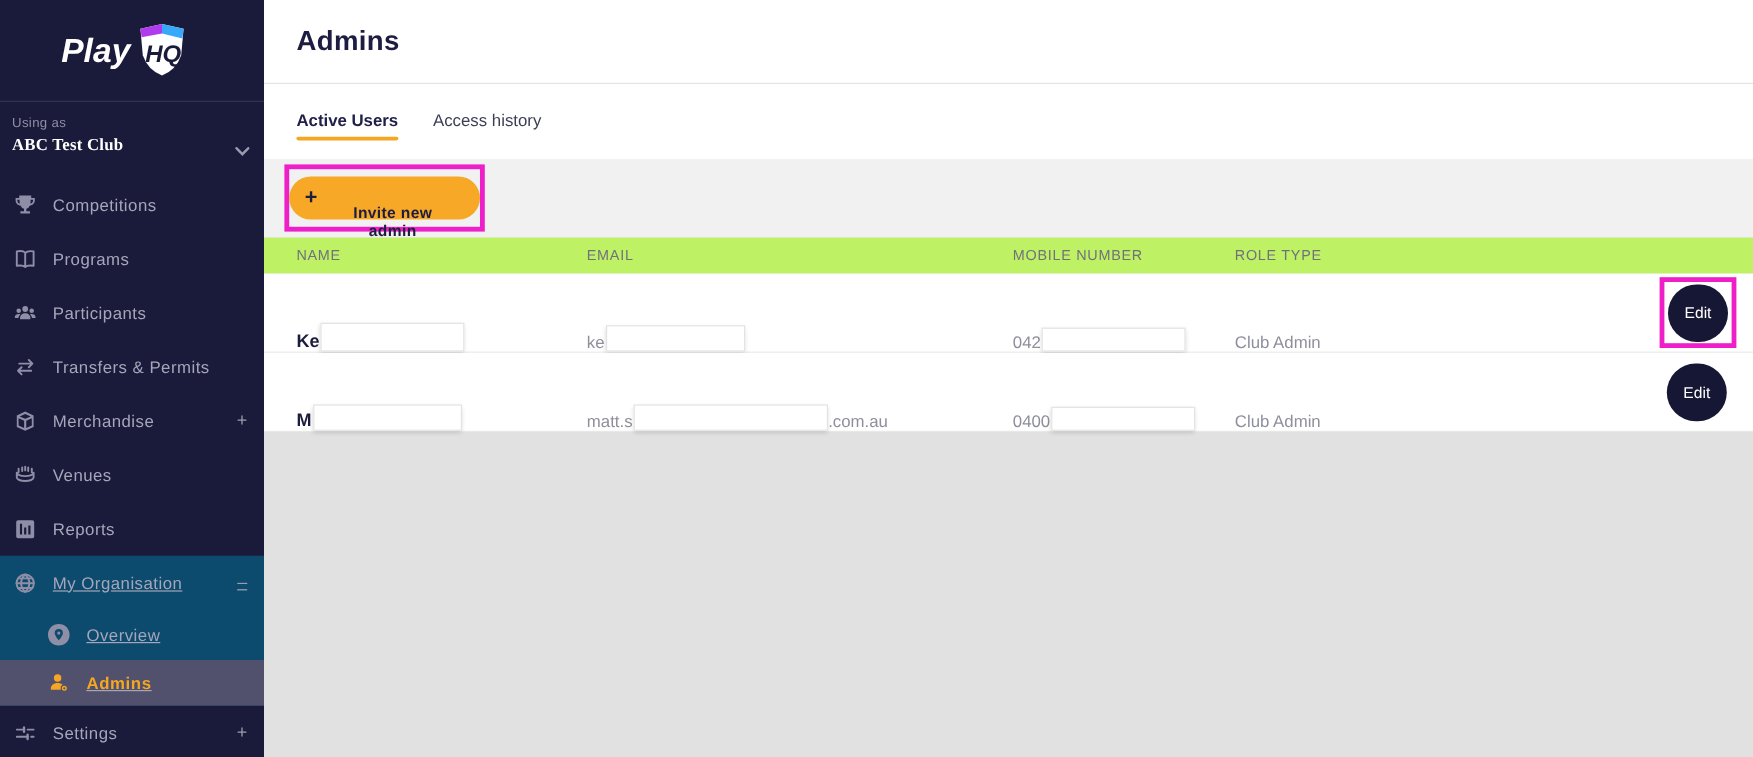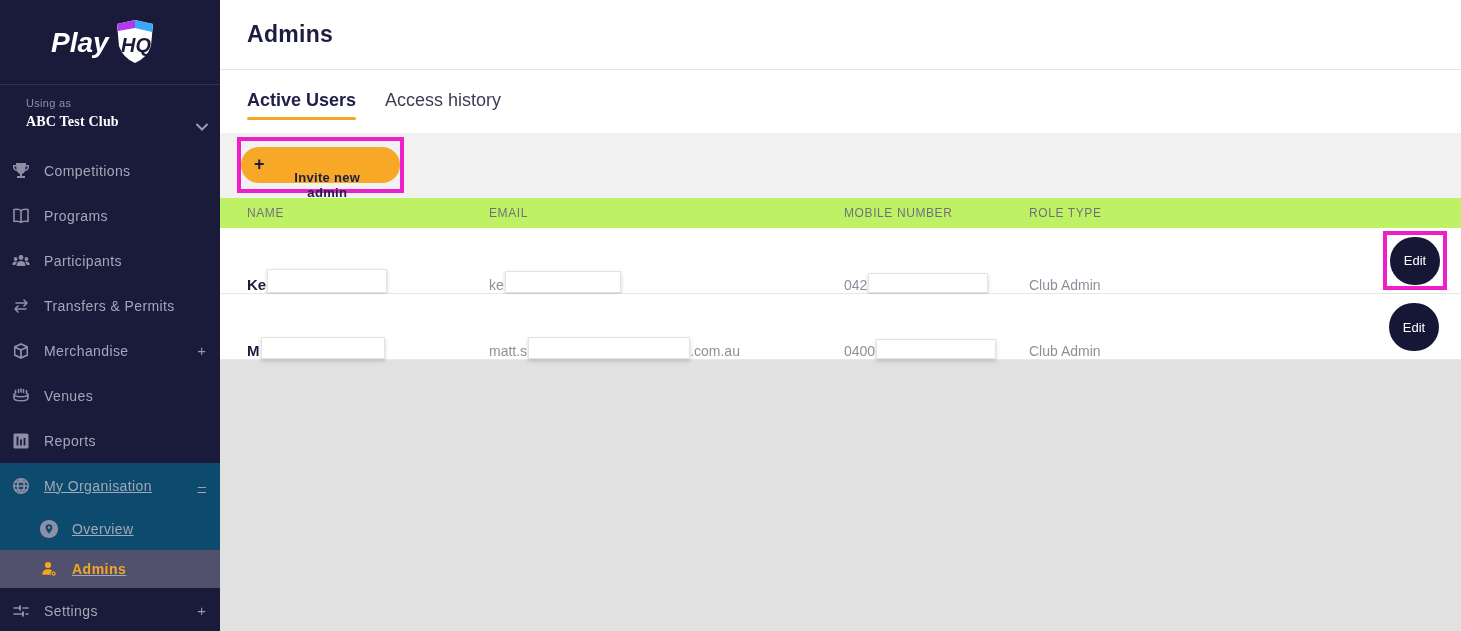--- a/index.html
+++ b/index.html
@@ -5,21 +5,21 @@
   * { margin:0; padding:0; box-sizing:border-box; }
   html,body { width:1461px; height:631px; overflow:hidden; }
   body { font-family:"Liberation Sans", sans-serif; background:#e1e1e1; }
   .app { position:relative; width:1320px; height:631px; }
 
   
   .sidebar { position:absolute; left:0; top:0; width:220px; height:631px;
              background:#1a1a3a; color:#a6a6ba; z-index:5; }
   .logo-wrap { height:85px; display:flex; align-items:center; justify-content:center;
                border-bottom:1px solid rgba(255,255,255,0.10); }
-  .using-as { padding:12px 16px 14px 26px; border-bottom:0; position:relative; }
+  .using-as { padding:12px 16px 14px 10px; border-bottom:0; position:relative; }
   .using-as-label { font-size:11px; color:#8f8fa6; letter-spacing:.3px; margin-bottom:5px; padding-left:0; }
   .org-name { font-size:14px; font-weight:bold; color:#ffffff; letter-spacing:.2px;font-family:Liberation Serif, serif; }
   .using-chevron { position:absolute; right:12px; top:32px; color:#9a9ab0; }
 
   .nav { margin-top:4px; }
   .nav-item { height:45px; display:flex; align-items:center; padding:0 14px 0 10px;
               cursor:pointer; position:relative; }
   .nav-item .icn { width:22px; height:22px; margin-right:12px; display:flex;
                    align-items:center; justify-content:center; flex:0 0 22px; }
   .nav-label { font-size:14px; color:#a6a6ba; letter-spacing:.4px; }
@@ -37,21 +37,21 @@
   svg.of { fill:#f5a623; stroke:none; }
 
   
   .main { position:absolute; left:220px; top:0; width:1241px; height:631px; background:#e1e1e1; }
   .page-header { height:70px; background:#ffffff; border-bottom:1px solid #e4e4e4;
                  display:flex; align-items:center; padding-left:27px; }
   .page-title { font-size:23px; font-weight:bold; color:#1d1d42; letter-spacing:.3px; }
 
   .tabs-row { height:63px; background:#ffffff; display:flex; align-items:center;
               padding-left:27px; gap:29px; }
-  .tab { font-size:18px; cursor:pointer; position:relative; padding:6px 0 9px; }
+  .tab { font-size:14px; cursor:pointer; position:relative; padding:6px 0 9px; }
   .tab.active { font-weight:bold; color:#20204a; }
   .tab.active::after { content:""; position:absolute; left:0; right:0; bottom:0;
                        height:3px; background:#f5a623; border-radius:2px; }
   .tab.inactive { color:#3d3d55; }
 
   .toolbar-strip { height:65px; background:#f1f1f1; position:relative; }
   .invite-highlight { position:absolute; left:17px; top:4px; width:167px; height:56px;
                       border:4px solid #ee1fc8; background:transparent;
                       display:flex; align-items:center; justify-content:center; }
   .invite-btn { height:36px; padding:0 18px 0 13px; background:#f7a826; border:none;

